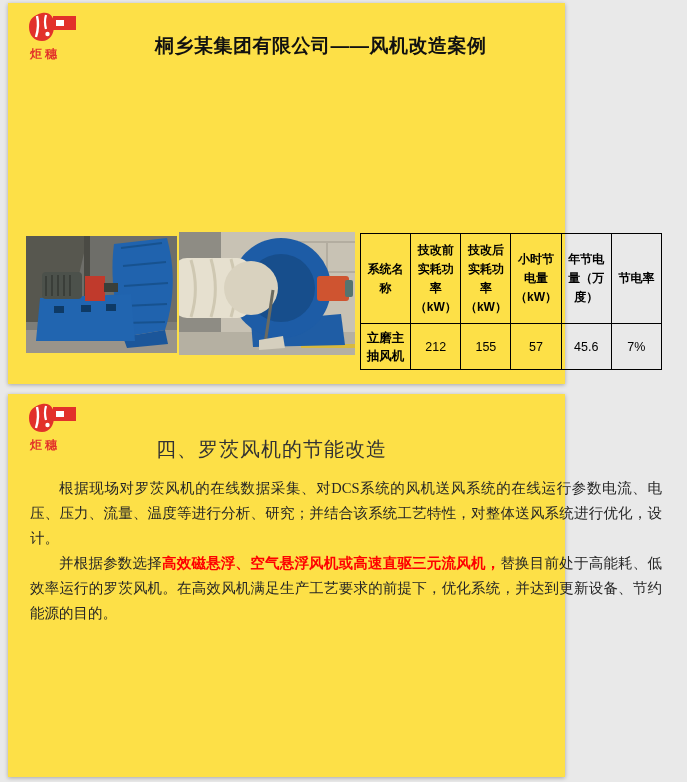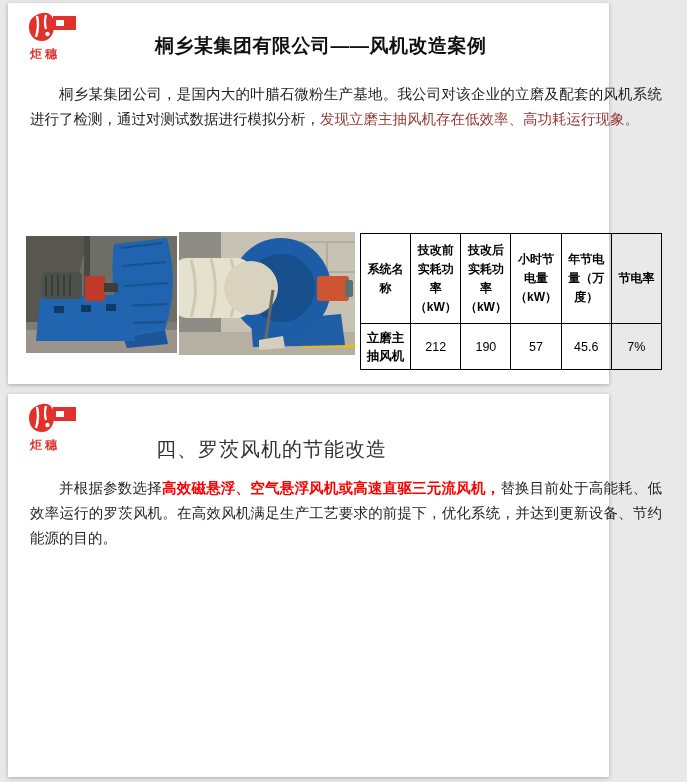--- a/index.html
+++ b/index.html
@@ -5,22 +5,22 @@
   * { box-sizing: border-box; }
   html, body { margin: 0; padding: 0; }
   body {
     width: 687px; height: 782px;
     background: #e9e9e9;
     position: relative;
     font-family: "Liberation Sans", "DejaVu Sans", sans-serif;
     overflow: hidden;
   }
   .page {
-    position: absolute; left: 8px; width: 601px;
-    background: #ffffff;
+    position: absolute; left: 8px; width: 557px;
+    background: #fde047;
     box-shadow: 0 1px 4px rgba(0,0,0,0.28);
   }
   #page1 { top: 3px;   height: 381px; }
   #page2 { top: 394px; height: 383px; }
 
   .logo { position: absolute; left: 20px; top: 8px; width: 60px; }
   .logo svg { display: block; }
   .brand-text {
     color: #e2312a; font-size: 12px; font-weight: bold;
     letter-spacing: 3px; margin: 1px 0 0 2px;
@@ -92,21 +92,20 @@
       <circle cx="19.5" cy="23" r="2.2" fill="#ffffff"></circle>
       <rect x="25" y="5" width="23" height="14" fill="#e2312a"></rect>
       <rect x="28" y="9" width="8" height="6" fill="#ffffff"></rect>
     </svg>
     <div class="brand-text">炬穗</div>
   </div>
 
   <div class="title1">桐乡某集团有限公司——风机改造案例</div>
 
   <div class="bodytext">
-    <p><span>桐乡某集团公司，是国内大的叶腊石微粉生产基地。我公司对该企业的立磨及配套的风机系统进行了检测，通过对测试数据进行模拟分析，</span><span class="t-darkred">发现立磨主抽风机存在低效率、高功耗运行现象。</span></p>
   </div>
 
   <div class="photo" id="photo-left">
     <svg viewBox="0 0 151 117" preserveAspectRatio="none">
       <rect width="151" height="117" fill="#7d7d78"></rect>
       <rect x="0" y="0" width="151" height="86" fill="#6e6e69"></rect>
       <polygon points="0,0 62,0 42,86 0,86" fill="#57574f"></polygon>
       <rect x="58" y="0" width="6" height="60" fill="#4a4a44"></rect>
       <rect x="0" y="94" width="151" height="23" fill="#9a948a"></rect>
       <path d="M88,8 L141,2 C149,32 149,62 139,94 L97,101 C88,70 84,38 88,8 Z" fill="#2063ae"></path>
@@ -152,21 +151,21 @@
           <th>技改后实耗功率（kW）</th>
           <th>小时节电量（kW）</th>
           <th>年节电量（万度）</th>
           <th>节电率</th>
         </tr>
       </thead>
       <tbody>
         <tr>
           <td class="sysname">立磨主抽风机</td>
           <td>212</td>
-          <td>190</td>
+          <td>155</td>
           <td>57</td>
           <td>45.6</td>
           <td>7%</td>
         </tr>
       </tbody>
     </table>
   </div>
 </div>
 
 <div class="page" id="page2">
@@ -179,15 +178,16 @@
       <circle cx="19.5" cy="23" r="2.2" fill="#ffffff"></circle>
       <rect x="25" y="5" width="23" height="14" fill="#e2312a"></rect>
       <rect x="28" y="9" width="8" height="6" fill="#ffffff"></rect>
     </svg>
     <div class="brand-text">炬穗</div>
   </div>
 
   <div class="title2">四、罗茨风机的节能改造</div>
 
   <div class="bodytext">
+    <p>根据现场对罗茨风机的在线数据采集、对DCS系统的风机送风系统的在线运行参数电流、电压、压力、流量、温度等进行分析、研究；并结合该系统工艺特性，对整体送风系统进行优化，设计。</p>
     <p><span>并根据参数选择</span><span class="t-red">高效磁悬浮、空气悬浮风机或高速直驱三元流风机，</span><span>替换目前处于高能耗、低效率运行的罗茨风机。在高效风机满足生产工艺要求的前提下，优化系统，并达到更新设备、节约能源的目的。</span></p>
   </div>
 </div>
 
 </body></html>

